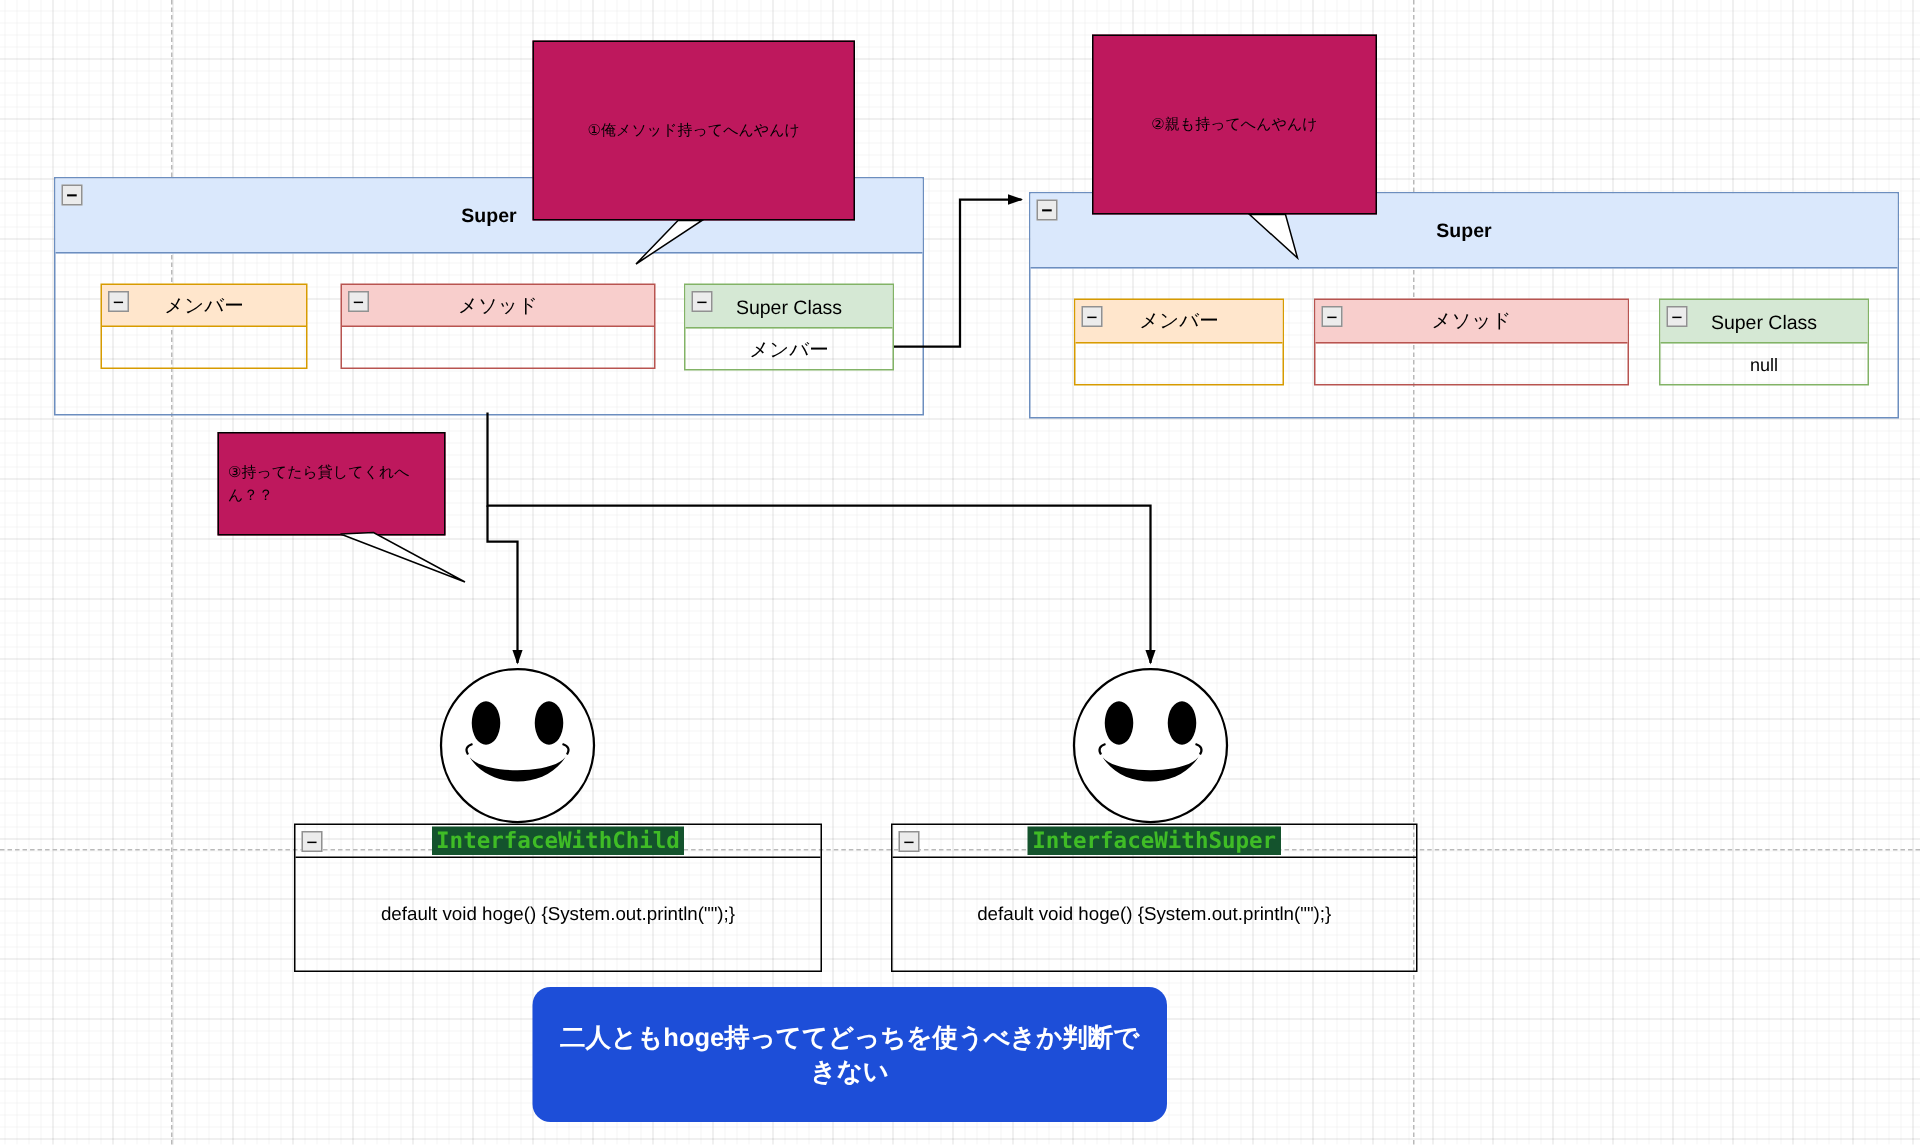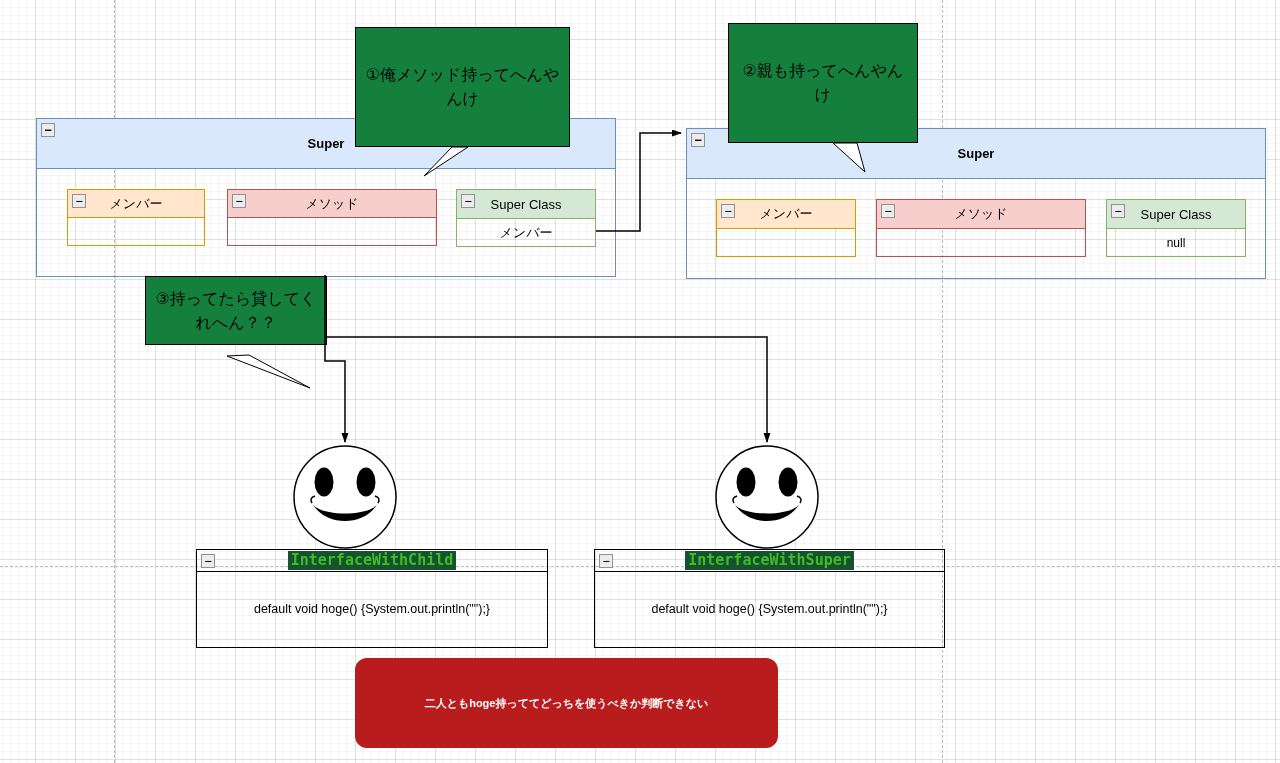--- a/index.html
+++ b/index.html
@@ -23,33 +23,33 @@
     display:flex;align-items:center;justify-content:center;font-weight:bold;font-size:13px;}
   .collapse{position:absolute;left:4px;top:4px;width:14px;height:14px;background:#ececec;border:1px solid #919191;
     font-size:12px;line-height:12px;text-align:center;color:#000;box-sizing:border-box;font-family:"DejaVu Sans Mono",monospace;}
   .listbox{position:absolute;box-sizing:border-box;}
   .listbox .lhead{position:relative;display:flex;align-items:center;justify-content:center;font-size:13px;box-sizing:border-box;}
   .listbox .lbody{display:flex;align-items:center;justify-content:center;font-size:13px;box-sizing:border-box;background:transparent;}
   .lb-orange{border:1px solid #d79b00;} .lb-orange .lhead{background:#ffe6cc;border-bottom:1px solid #d79b00;}
   .lb-red{border:1px solid #b85450;}    .lb-red .lhead{background:#f8cecc;border-bottom:1px solid #b85450;}
   .lb-green{border:1px solid #82b366;}  .lb-green .lhead{background:#d5e8d4;border-bottom:1px solid #82b366;}
 
-  .bubble{position:absolute;background:#15803d;border:1px solid #000;display:flex;align-items:center;justify-content:center;
-    text-align:center;font-size:16px;padding:6px;box-sizing:border-box;line-height:1.5;}
+  .bubble{position:absolute;background:#be185d;border:1px solid #000;display:flex;align-items:center;justify-content:center;
+    font-size:10px;padding:6px;box-sizing:border-box;line-height:1.5;}
 
   .iface{position:absolute;border:1px solid #000;background:transparent;}
   .iface .ititle{position:absolute;left:0;right:0;top:0;height:21px;border-bottom:1px solid #000;
     display:flex;align-items:center;justify-content:center;}
   .iface .ititle span{font-family:"DejaVu Sans Mono","Liberation Mono",monospace;font-weight:bold;font-size:15px;
     color:#3fbc26;background:#14532d;padding:0 3px;line-height:19px;}
   .iface .ibody{position:absolute;left:0;right:0;top:21px;bottom:0;display:flex;align-items:center;justify-content:center;
     font-size:12.5px;text-align:right;}
 
-  .note{position:absolute;background:#b91c1c;border-radius:12px;display:flex;align-items:center;justify-content:center;
-    color:#ffffff;font-weight:bold;font-size:11px;text-align:center;padding:0 10px;box-sizing:border-box;}
+  .note{position:absolute;background:#1d4ed8;border-radius:12px;display:flex;align-items:center;justify-content:center;
+    color:#ffffff;font-weight:bold;font-size:17px;text-align:center;padding:0 10px;box-sizing:border-box;}
 
   svg.overlay{position:absolute;left:0;top:0;pointer-events:none;}
 </style>
 </head>
 <body>
 
 <div class="page-line-v" style="left:114px;"></div>
 <div class="page-line-v" style="left:942px;"></div>
 <div class="page-line-h" style="top:566px;"></div>
 
@@ -108,21 +108,21 @@
     <div class="lbody" style="height:28px;font-size:12px;">null</div>
   </div>
 </div>
 
 <div class="bubble" style="left:355px;top:27px;width:215px;height:120px;">
   <span>①俺メソッド持ってへんやんけ</span>
 </div>
 <div class="bubble" style="left:728px;top:23px;width:190px;height:120px;">
   <span>②親も持ってへんやんけ</span>
 </div>
-<div class="bubble" style="left:145px;top:276px;width:182px;height:69px;">
+<div class="bubble" style="left:145px;top:288px;width:152px;height:69px;">
   <span>③持ってたら貸してくれへん？？</span>
 </div>
 
 <div class="iface" style="left:196px;top:549px;width:350px;height:97px;">
   <div class="ititle">
     <div class="collapse">−</div>
     <span>InterfaceWithChild</span>
   </div>
   <div class="ibody">default void hoge() {System.out.println("");}</div>
 </div>

